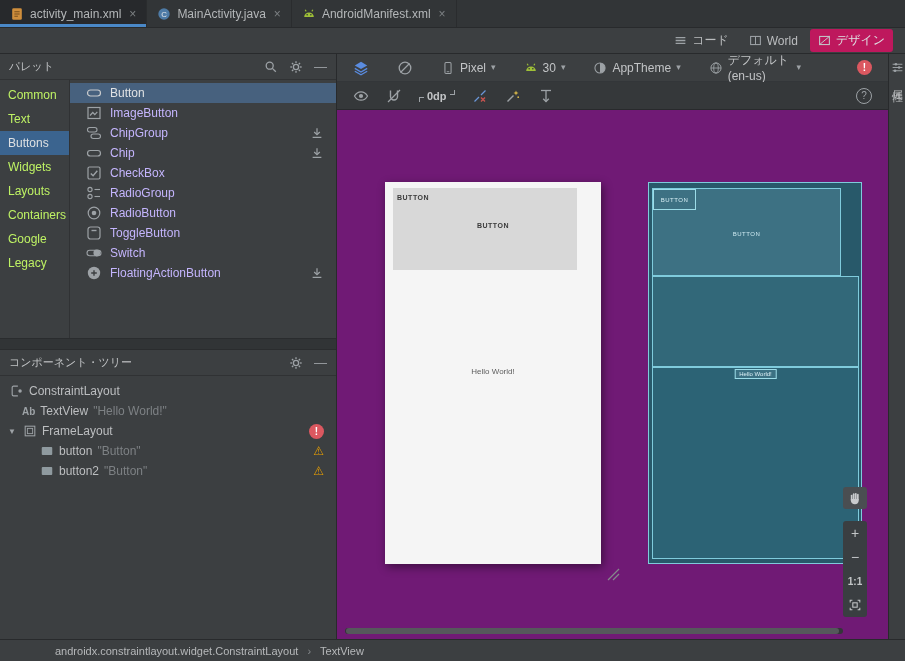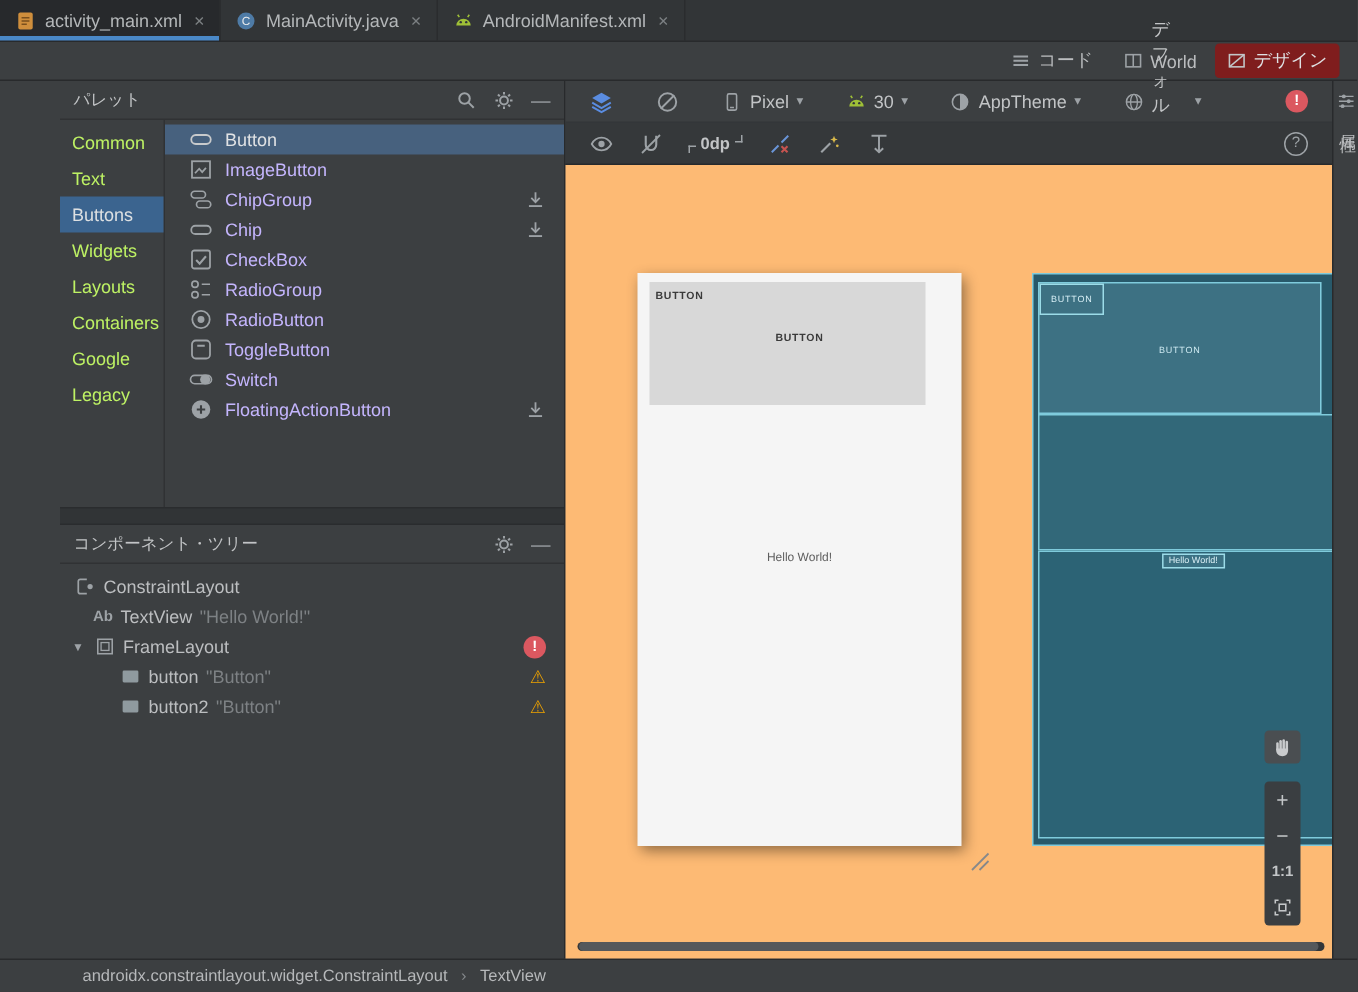--- a/index.html
+++ b/index.html
@@ -11,25 +11,25 @@
 
 
 .tabbar{height:28px;flex:none;background:#323537;display:flex;align-items:stretch;border-bottom:1px solid #282a2c;}
 .tab{display:flex;align-items:center;gap:6px;padding:0 10px;color:#b4b7b9;border-right:1px solid #2a2c2e;cursor:default;}
 .tab.selected{background:#27292c;box-shadow:inset 0 -3px 0 #4a88c7;}
 .tclose{color:#7c8083;font-size:12px;margin-left:2px;line-height:1;}
 
 
 .modebar{height:26px;flex:none;background:#3c3f41;border-bottom:1px solid #282a2c;display:flex;align-items:center;justify-content:flex-end;gap:4px;padding-right:12px;}
 .mode-btn{display:flex;align-items:center;gap:5px;padding:3px 8px;border-radius:3px;color:#bbbdbf;}
-.mode-btn.selected{background:#7f1d1d;color:#dfe1e3;}
+.mode-btn.selected{background:#be185d;color:#dfe1e3;}
 
 
 .content{flex:1;display:flex;min-height:0;}
-.left-panel{width:337px;flex:none;display:flex;flex-direction:column;background:#3c3f41;border-right:1px solid #282a2c;margin-left:40px;}
+.left-panel{width:337px;flex:none;display:flex;flex-direction:column;background:#3c3f41;border-right:1px solid #282a2c;}
 .panel-header{height:26px;flex:none;display:flex;align-items:center;padding:0 9px;border-bottom:1px solid #303234;font-size:11px;color:#c2c4c6;}
 .ph-icons{margin-left:auto;display:flex;align-items:center;gap:11px;color:#9da2a6;}
 .minimize{font-size:13px;color:#9da2a6;line-height:1;}
 
 .palette-body{height:258px;flex:none;display:flex;min-height:0;}
 .cats{width:70px;flex:none;border-right:1px solid #303234;padding-top:3px;}
 .cat{height:24px;display:flex;align-items:center;padding-left:8px;color:#bef264;}
 .cat.selected{background:#3b648f;color:#dde0e2;}
 .items{flex:1;padding-top:3px;overflow:hidden;}
 .item{height:20px;display:flex;align-items:center;gap:8px;padding:0 12px 0 16px;color:#c4b5fd;}
@@ -53,21 +53,21 @@
 .chev{color:#9da2a6;font-size:9px;line-height:1;}
 .err-badge{width:15px;height:15px;border-radius:50%;background:#db5860;color:#fff;font-size:10px;font-weight:bold;display:flex;align-items:center;justify-content:center;flex:none;}
 .toolbar2{height:28px;flex:none;background:#35383a;display:flex;align-items:center;gap:17px;padding:0 16px;border-bottom:1px solid #282a2c;}
 .spacer{flex:1;}
 .help{width:16px;height:16px;border-radius:50%;border:1px solid #9da2a6;color:#9da2a6;font-size:10px;display:flex;align-items:center;justify-content:center;}
 .margin-ctl{display:flex;align-items:center;gap:3px;color:#c2c4c6;font-size:11px;font-weight:bold;}
 .corner{width:5px;height:5px;display:inline-block;}
 .corner.tl{border-left:1px solid #9da2a6;border-top:1px solid #9da2a6;align-self:flex-end;}
 .corner.br{border-right:1px solid #9da2a6;border-bottom:1px solid #9da2a6;align-self:flex-start;}
 
-.canvas{flex:1;position:relative;background:#fdba74;overflow:hidden;}
+.canvas{flex:1;position:relative;background:#701a75;overflow:hidden;}
 
 
 .phone{position:absolute;left:48px;top:72px;width:216px;height:382px;background:#f5f5f5;box-shadow:2px 3px 9px rgba(0,0,0,.45);}
 .frame-gray{position:absolute;left:8px;top:6px;width:184px;height:82px;background:#d8d8d8;}
 .btn-label{position:absolute;font-size:7px;letter-spacing:.5px;color:#3a3a3a;font-weight:bold;}
 .btn-tl{left:4px;top:6px;}
 .btn-c{left:0;right:0;top:40px;text-align:center;}
 .hello-d{position:absolute;left:0;right:0;top:185px;text-align:center;font-size:8px;color:#5e5e5e;}
 
 

